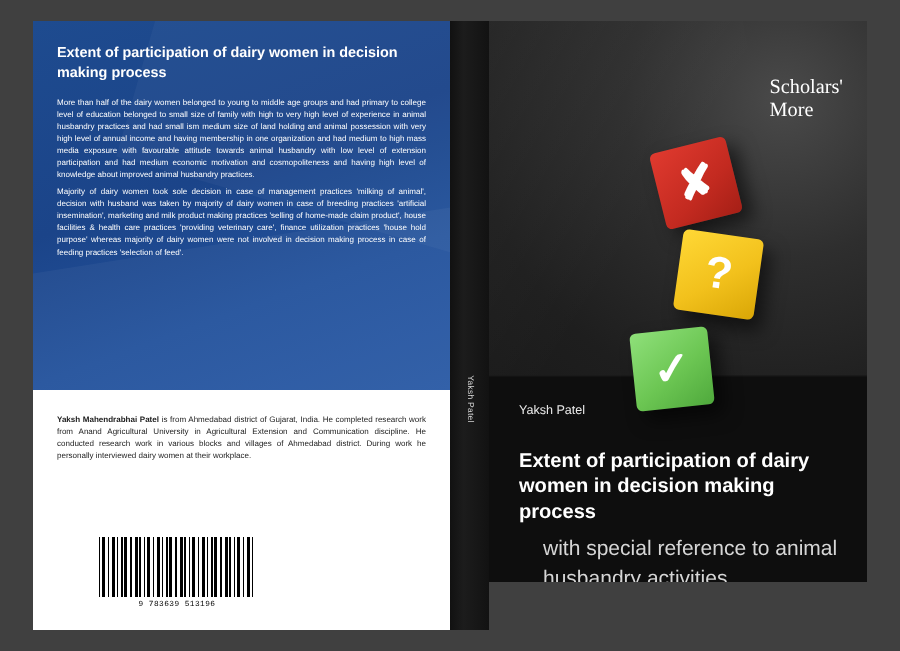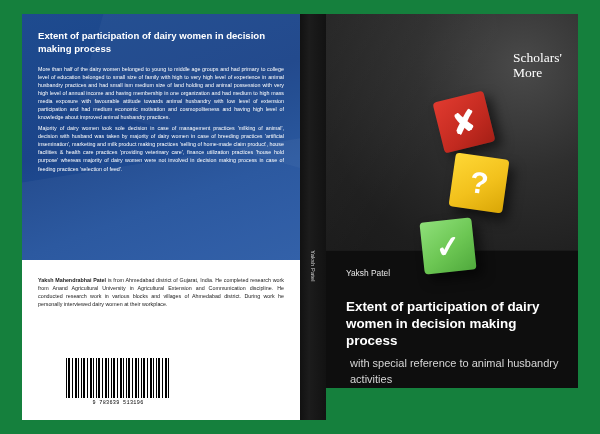--- a/index.html
+++ b/index.html
@@ -10,21 +10,21 @@
   body {
     width: 600px;
     height: 434px;
     font-family: "Liberation Sans", sans-serif;
     overflow: hidden;
   }
   .cover-wrap {
     position: relative;
     width: 600px;
     height: 434px;
-    background: #15803d;
+    background: #404040;
   }
 
   
   .back-cover {
     position: absolute;
     left: 22px;
     top: 14px;
     width: 278px;
     height: 406px;
     background: #ffffff;
@@ -281,25 +281,25 @@
     top: 284px;
     width: 214px;
     color: #ffffff;
     font-size: 13.4px;
     font-weight: bold;
     line-height: 1.28;
     z-index: 6;
   }
   .front-subtitle {
     position: absolute;
-    left: 24px;
+    left: 36px;
     top: 342px;
     width: 210px;
     color: #d6d6d6;
-    font-size: 11px;
+    font-size: 14px;
     line-height: 1.42;
     z-index: 6;
   }
 </style>
 </head>
 <body>
 
 <div class="cover-wrap">
 
   <div class="back-cover">

